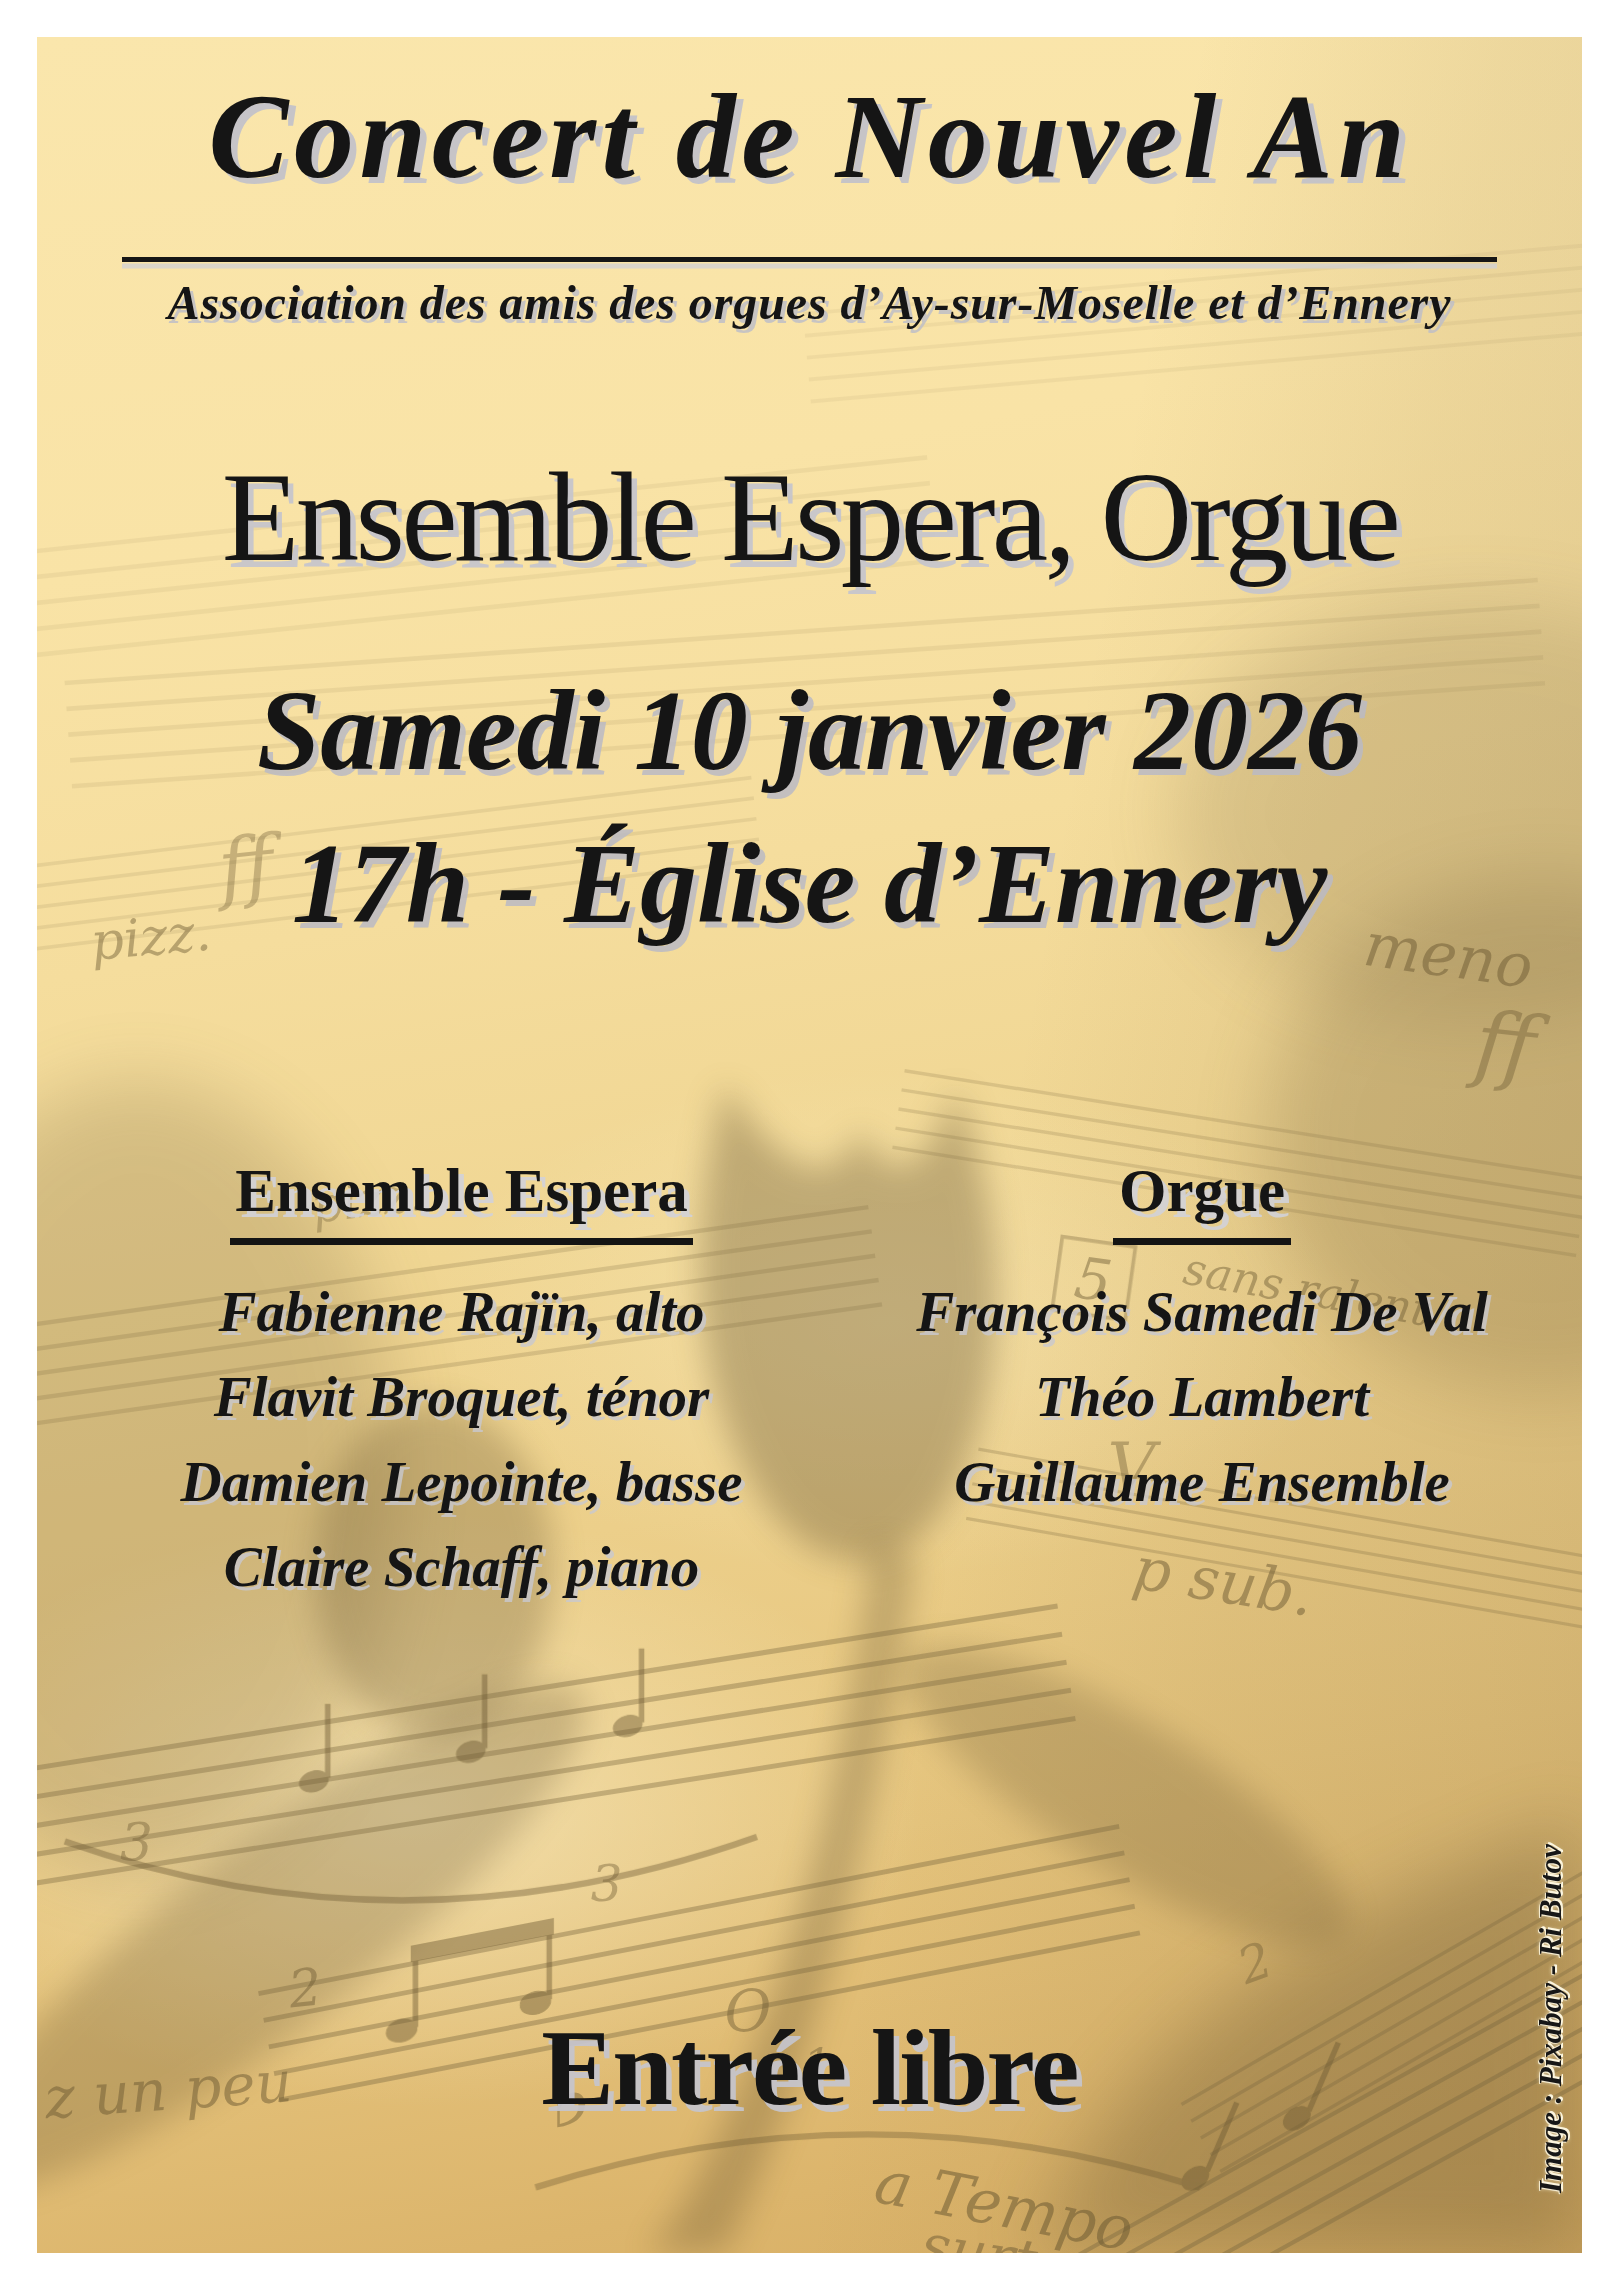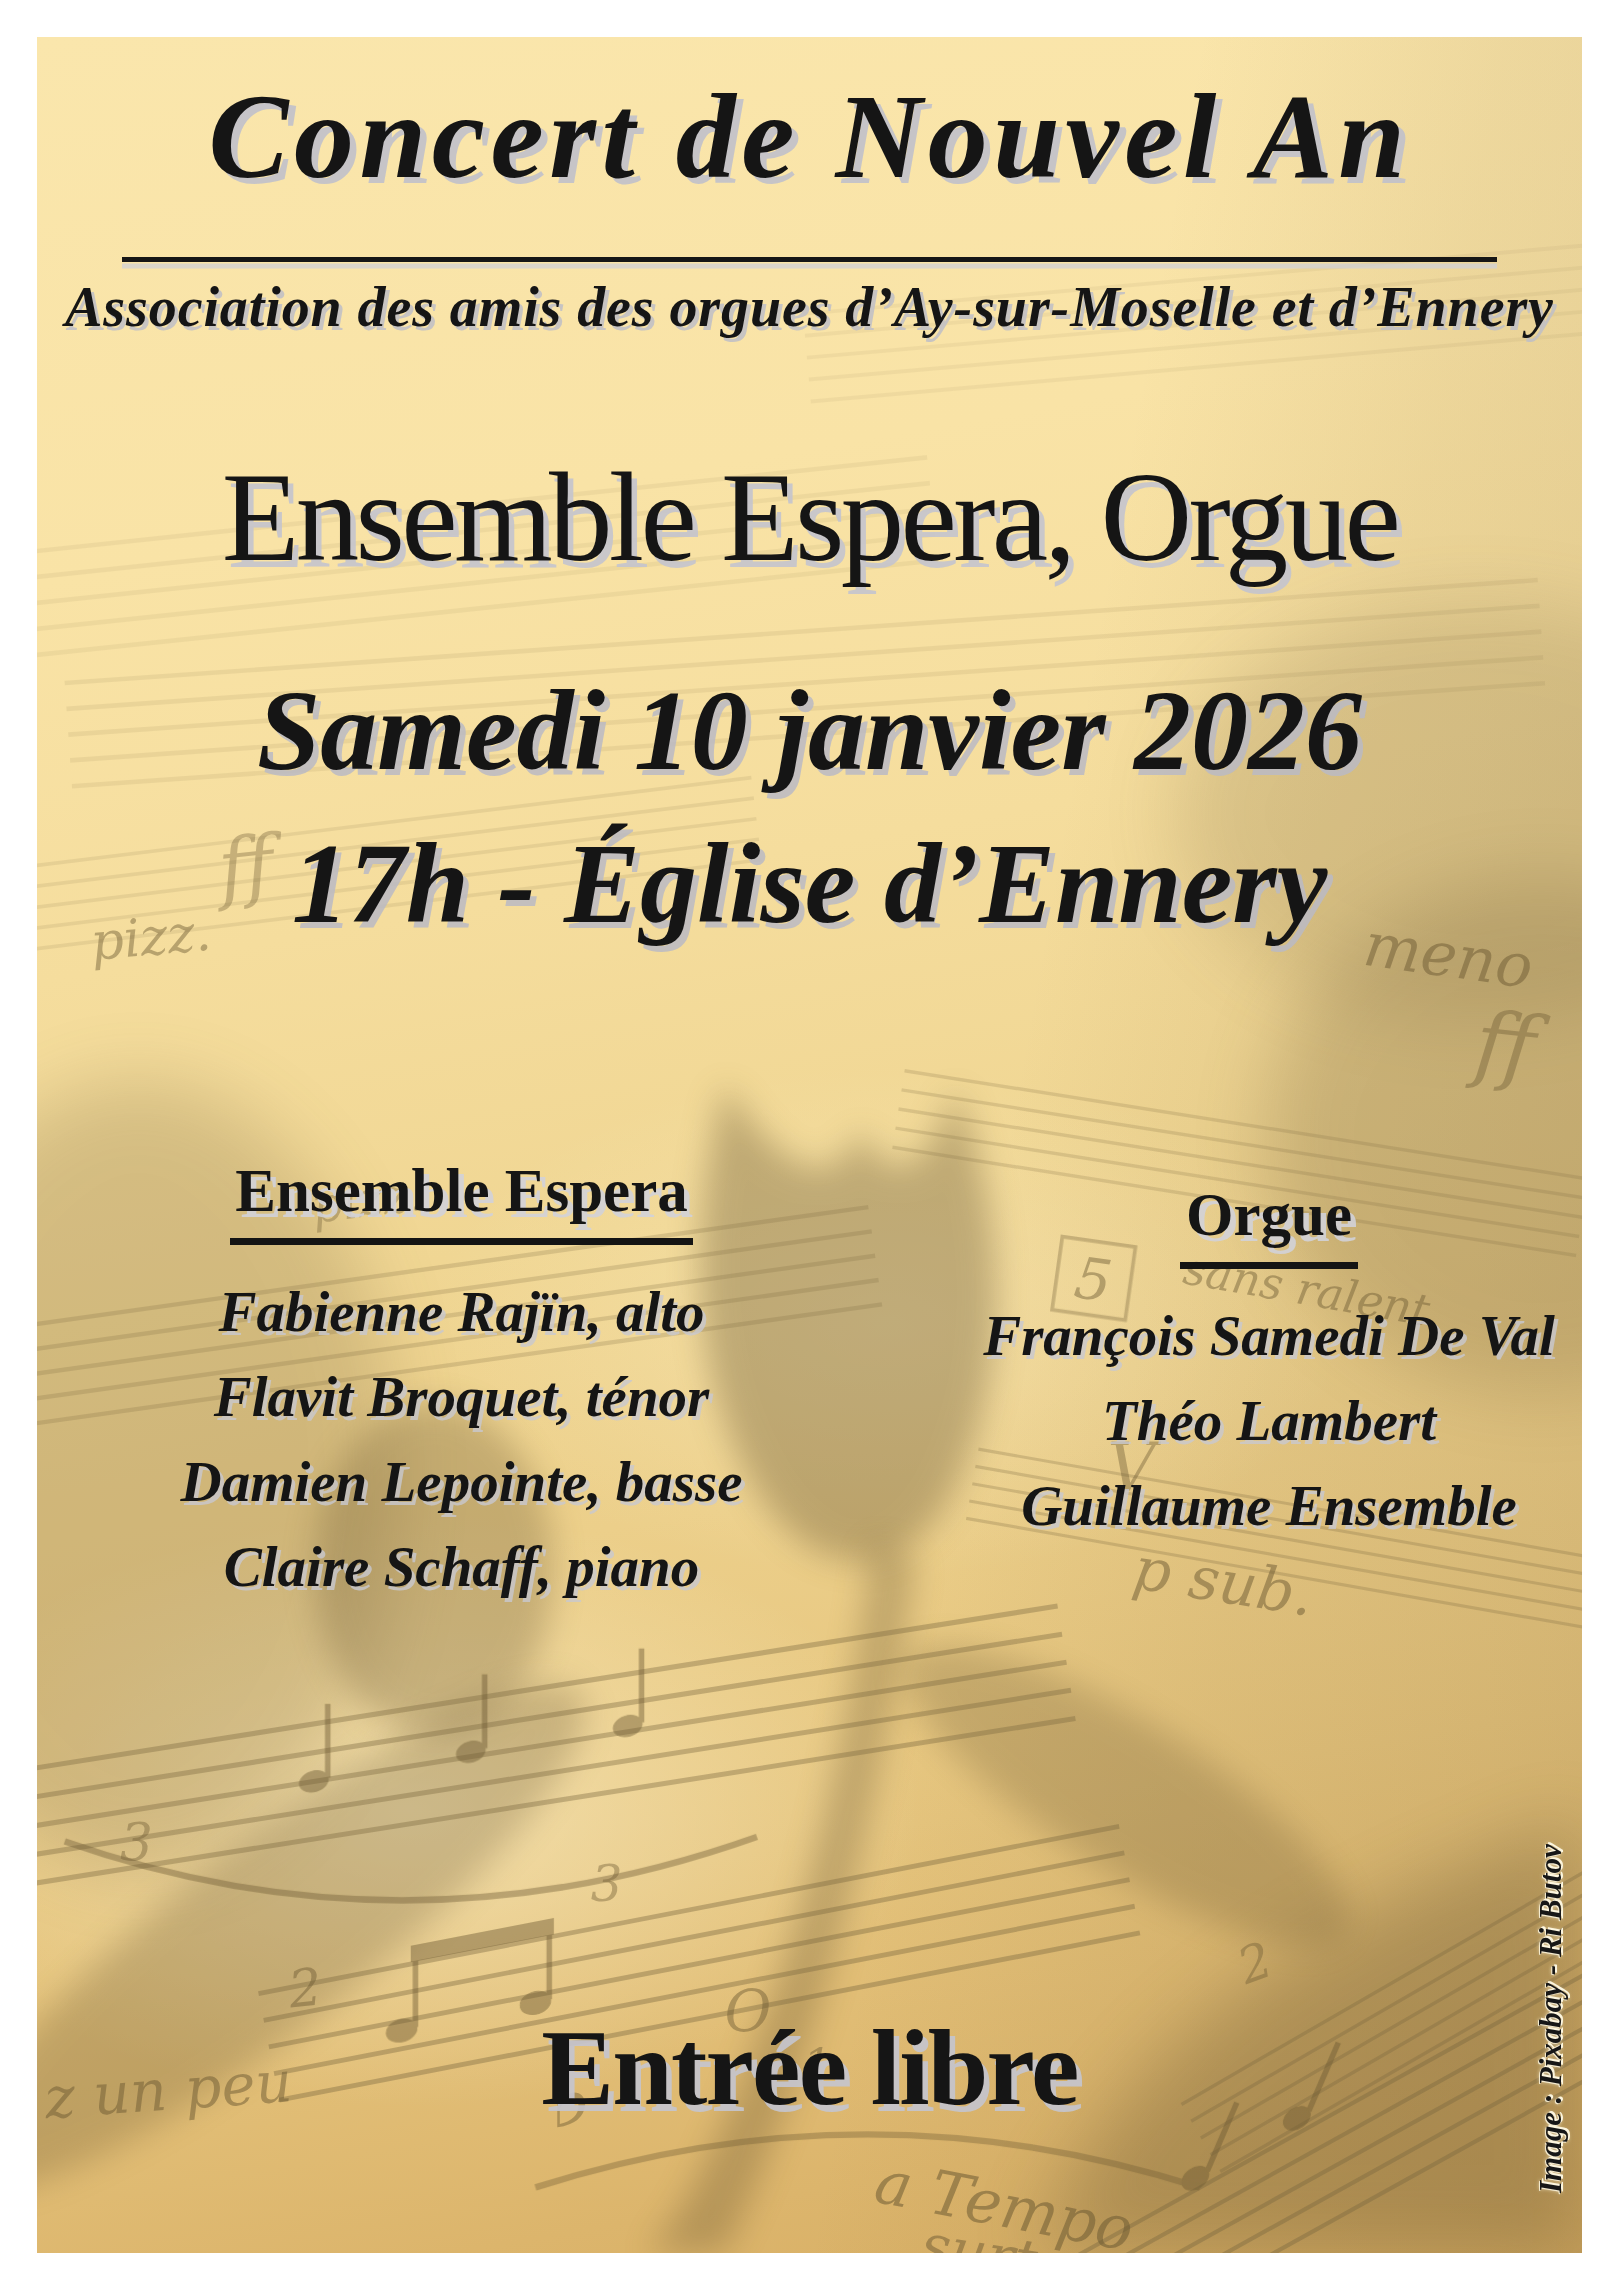--- a/index.html
+++ b/index.html
@@ -21,39 +21,39 @@
   .title{
     top:28px;font-family:Liberation Serif, serif;font-style:italic;font-weight:700;
     font-size:120px;letter-spacing:5.5px;line-height:1.2;
     text-shadow:6.5px 5.5px 0 rgba(193,193,202,.92);
   }
   .title-rule{
     position:absolute;top:220px;left:5.5%;width:89%;height:0;
     border-top:5.5px solid #161616;box-shadow:0 6.5px 0 rgba(208,208,214,.75);
   }
   .subtitle{
-    top:238px;font-style:italic;font-weight:700;font-size:56px;letter-spacing:0.9px;
+    top:238px;font-style:italic;font-weight:700;font-size:48px;letter-spacing:0.9px;
     text-shadow:3.7px 3.7px 0 rgba(190,190,199,.85);
   }
   .main-heading{
     top:407px;font-weight:400;font-size:127px;letter-spacing:-3.7px;line-height:1.15;
     text-shadow:5.5px 6.5px 0 rgba(196,196,205,.92);
   }
   .date-line{
     top:620px;font-style:italic;font-weight:700;font-size:114px;line-height:1.3;
     text-shadow:5.5px 5.5px 0 rgba(186,186,196,.85);
   }
   .venue-line{
     top:773px;font-style:italic;font-weight:700;font-size:114px;line-height:1.3;
     text-shadow:5.5px 5.5px 0 rgba(186,186,196,.85);
   }
   .columns{position:absolute;top:1117px;left:0;right:0;height:831px;color:#151515;}
   .col{position:absolute;top:0;text-align:center;}
   .col-left{left:0;width:849px;}
-  .col-right{left:907px;width:650px;margin-top:24px;}
+  .col-right{left:840px;width:650px;}
   .col-heading{
     display:inline-block;font-weight:700;font-size:61px;line-height:1.2;
     padding:0 5.5px 11px 5.5px;border-bottom:7.4px solid #141414;
     text-shadow:5.5px 5.5px 0 rgba(210,210,216,.9);
   }
   .perf-list{margin-top:24px;}
   .perf{
     font-style:italic;font-weight:700;font-size:57px;line-height:85px;white-space:nowrap;
     text-shadow:3.7px 3.7px 0 rgba(200,200,208,.8);
   }

